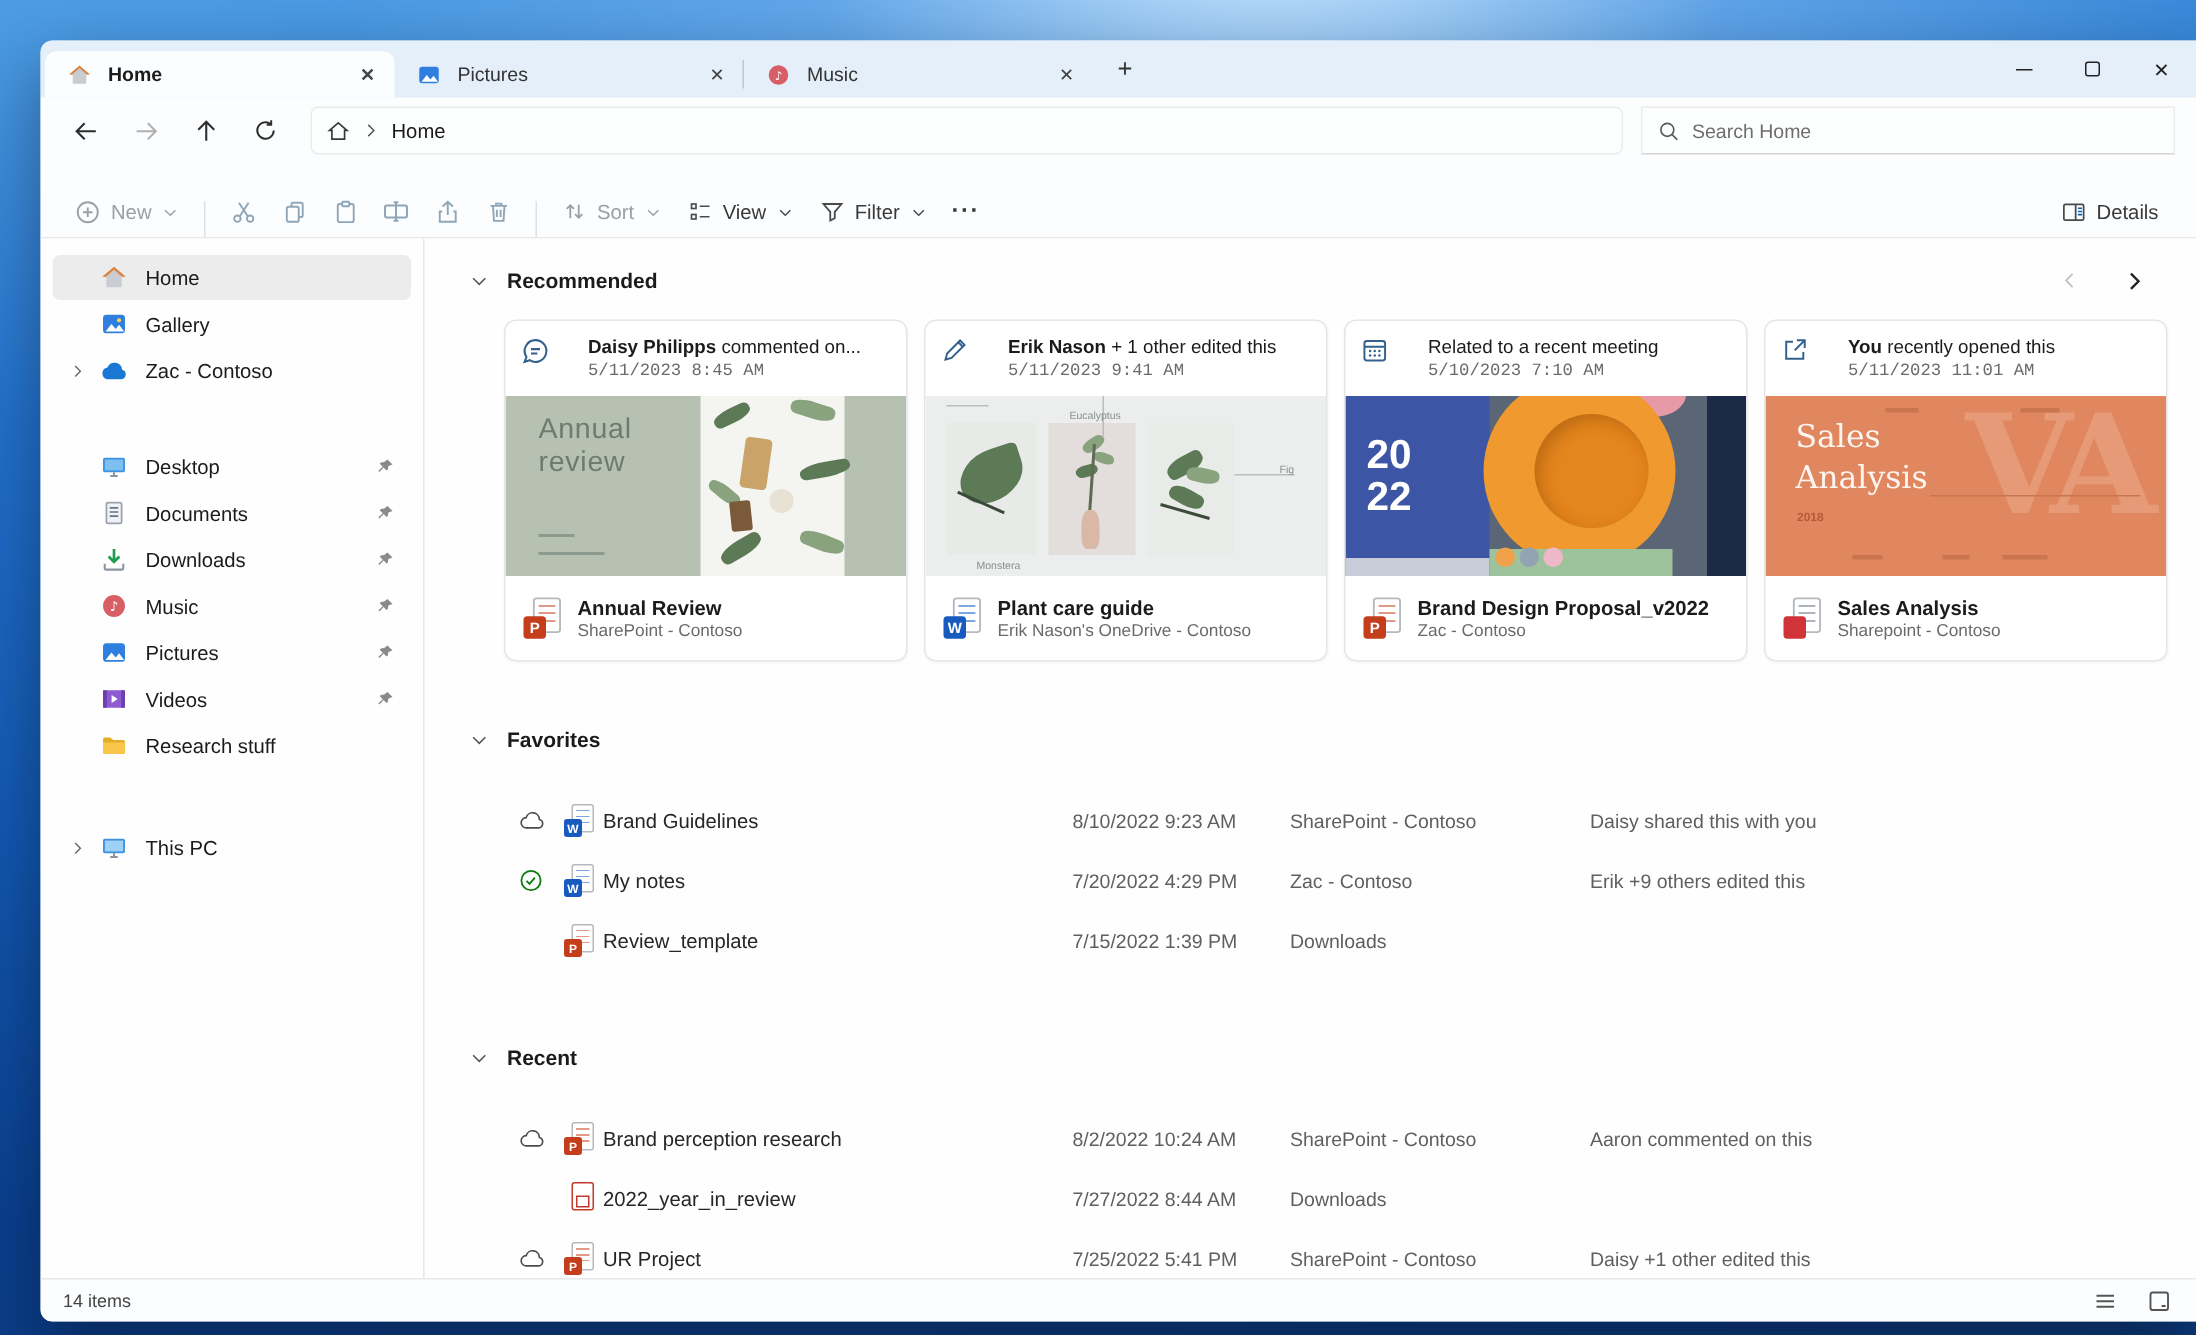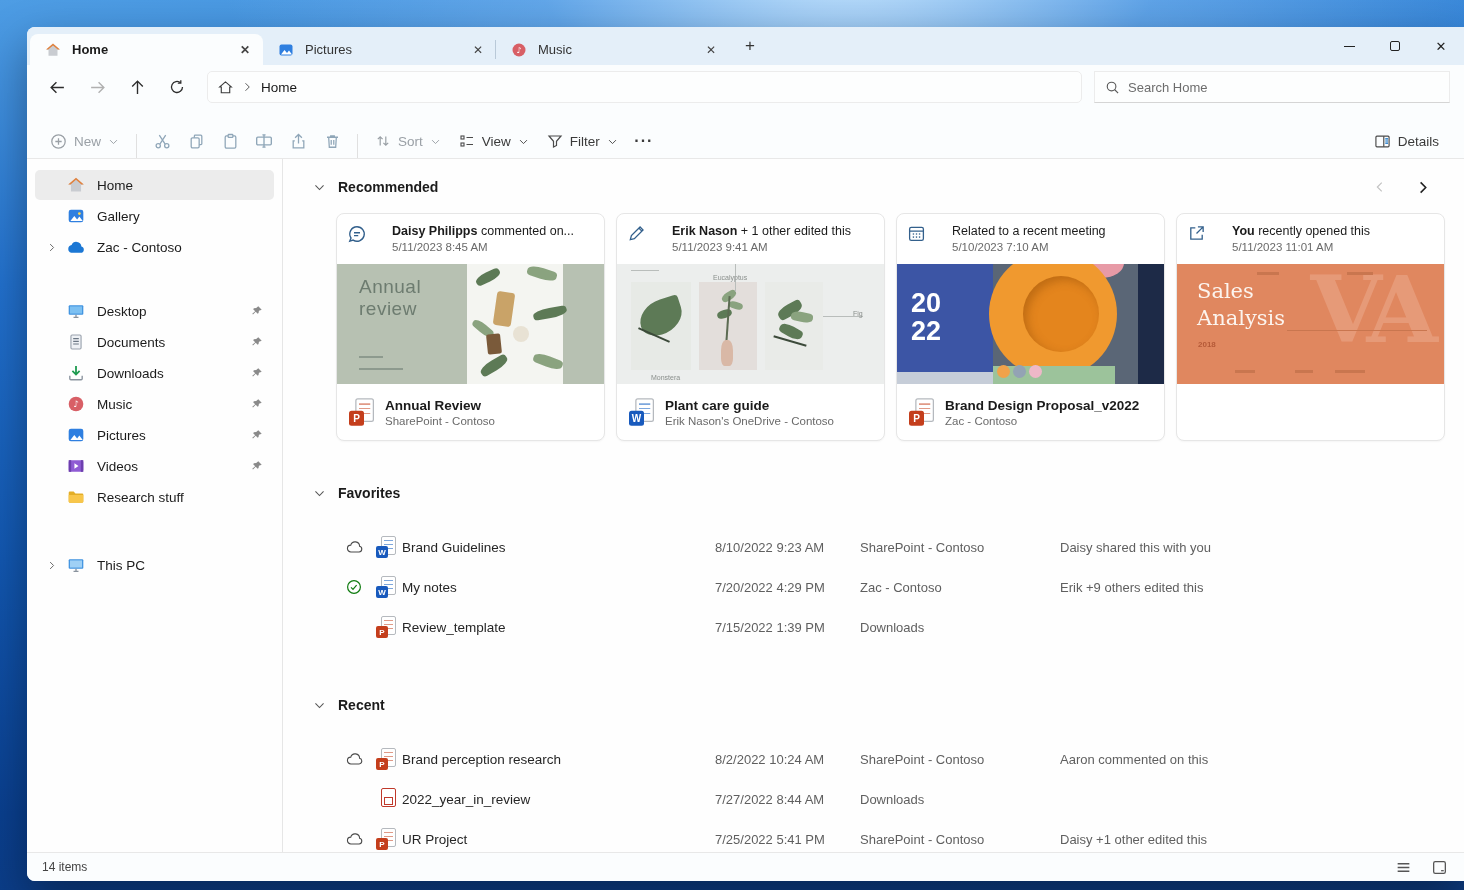--- a/index.html
+++ b/index.html
@@ -65,21 +65,21 @@
   .sec-title { font-size:14px; font-weight:700; color:#1b1b1b; }
   .carousel-nav { margin-left:auto; display:flex; gap:22px; margin-right:14px; }
   .car-btn { width:20px; height:20px; display:flex; align-items:center; justify-content:center; }
   
   .cards { display:flex; gap:11px; margin:14px 0 0 26px; }
   .card { width:269px; background:#fff; border:1px solid #e6e6e6; border-radius:8px; overflow:hidden; box-shadow:0 1px 2px rgba(0,0,0,.04); }
   .card-head { height:50px; display:flex; padding:9px 10px 0 10px; gap:25px; }
   .card-head-ico { width:20px; height:20px; flex:none; margin-top:1px; }
   .card-activity { font-size:12.5px; color:#1b1b1b; line-height:1.35; white-space:nowrap; overflow:hidden; }
   .card-activity b { font-weight:700; }
-  .card-date { font-size:11.5px; color:#6a6a6a; margin-top:1px; }
+  .card-date { font-size:11.5px; color:#6a6a6a; margin-top:1px;font-family:Liberation Mono, monospace; }
   .thumb { height:120px; position:relative; overflow:hidden; }
   .card-foot { height:56px; display:flex; align-items:center; gap:10px; padding:0 12px; }
   .card-file-name { font-size:13.5px; font-weight:700; color:#1b1b1b; white-space:nowrap; overflow:hidden; }
   .card-file-loc { font-size:11.5px; color:#6a6a6a; margin-top:2px; white-space:nowrap; overflow:hidden; }
   
   .ficon { position:relative; width:20px; height:22px; flex:none; }
   .ficon .page { position:absolute; right:0; top:0; width:15px; height:19px; background:#fff; border:1px solid #b5b9be; border-radius:2px; }
   .ficon .page::after { content:""; position:absolute; left:2px; right:2px; top:3px; height:11px;
     background:repeating-linear-gradient(#aeb4bb 0 1px, transparent 1px 4px); }
   .ficon .badge { position:absolute; left:0; bottom:0; width:12px; height:12px; border-radius:2px; color:#fff; font-size:8px; font-weight:700; display:flex; align-items:center; justify-content:center; }
@@ -676,20 +676,30 @@
                     <div>Analysis</div>
                   </div>
                 <div class="t4-year">2018</div>
                 <span class="t4-line" style="left:110px;top:66px;width:140px"></span>
                 <span class="t4-dash" style="left:80px;top:8px;width:22px"></span>
                 <span class="t4-dash" style="left:170px;top:8px;width:26px"></span>
                 <span class="t4-dash" style="left:58px;top:106px;width:20px"></span>
                 <span class="t4-dash" style="left:118px;top:106px;width:18px"></span>
                 <span class="t4-dash" style="left:158px;top:106px;width:30px"></span>
               </div>
+              <div class="card-foot">
+                <span class="ficon doc-red ficon-lg">
+                    <span class="page"></span>
+                    <span class="badge"></span>
+                  </span>
+                <div style="min-width:0">
+                  <div class="card-file-name">Sales Analysis</div>
+                  <div class="card-file-loc">Sharepoint - Contoso</div>
+                </div>
+              </div>
             </div>
           </div>
         </div>
 
         <div class="section-block">
           <div class="sec-head">
             <span class="sec-chev">
               <svg width="13" height="13" viewBox="0 0 16 16">
                   <path d="M3 5.5l5 5 5-5" fill="none" stroke="#555" stroke-width="1.3"></path>
                 </svg>

